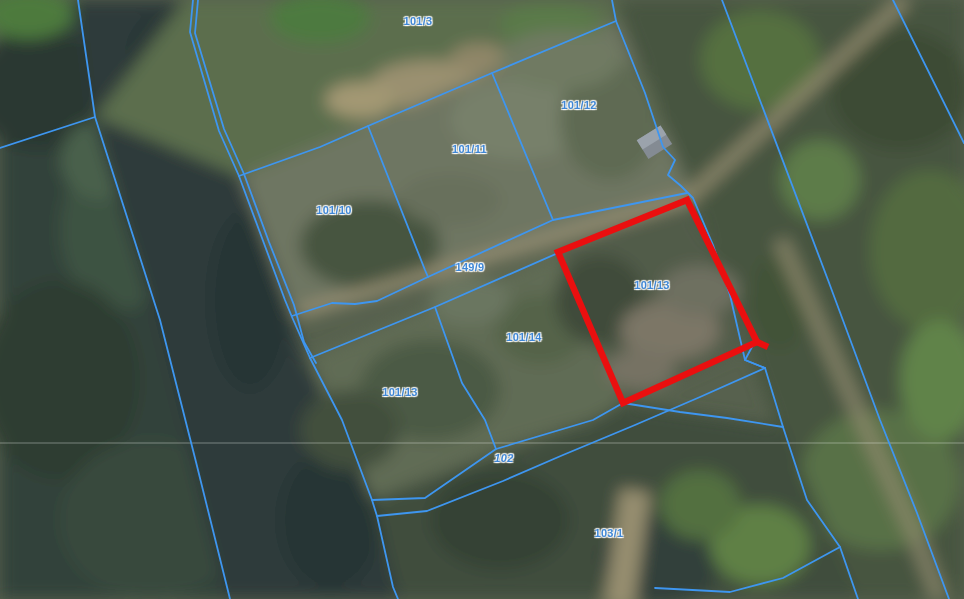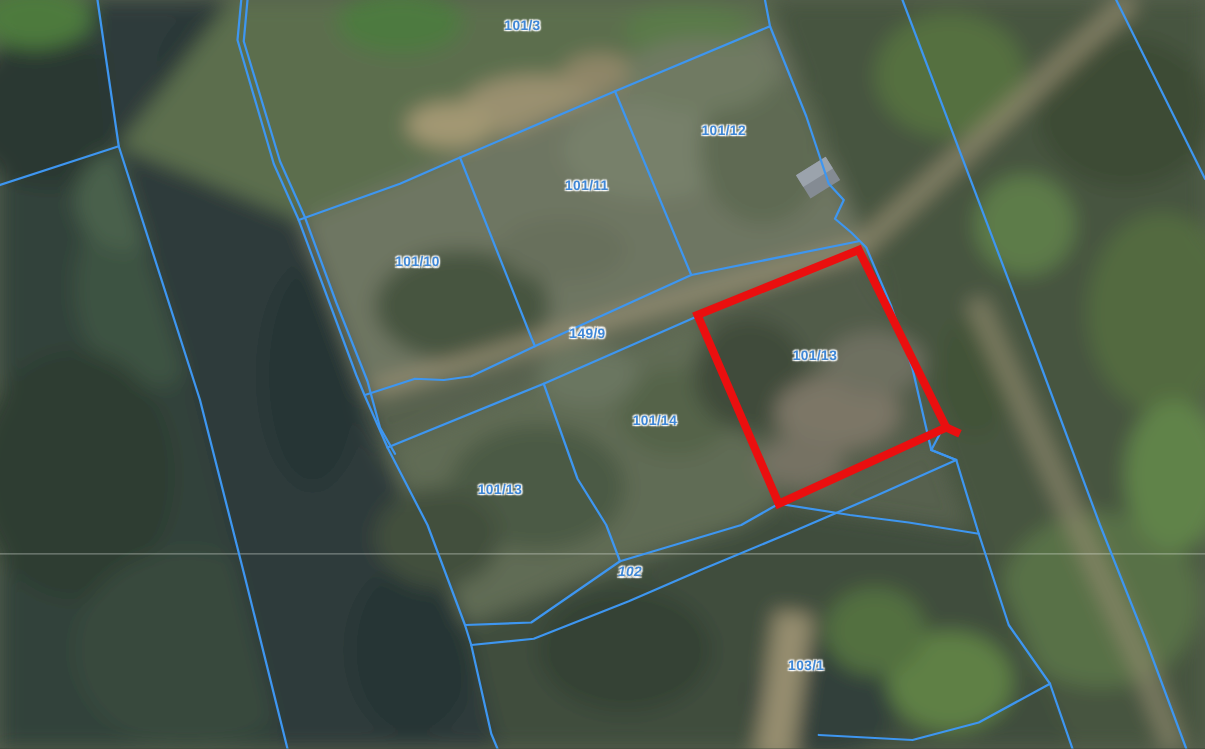--- a/index.html
+++ b/index.html
@@ -143,16 +143,16 @@
   <div class="layer" id="labels-layer">
       <div class="parcel-label" style="left: 418px; top: 21px;">101/3</div>
       <div class="parcel-label" style="left: 579px; top: 105px;">101/12</div>
       <div class="parcel-label" style="left: 459px; top: 149px; padding-left: 21px;">101/11</div>
       <div class="parcel-label" style="left: 334px; top: 210px; text-align: right;">101/10</div>
       <div class="parcel-label" style="left: 470px; top: 267px;">149/9</div>
       <div class="parcel-label" style="left: 652px; top: 285px;">101/13</div>
       <div class="parcel-label" style="left: 524px; top: 337px; text-align: center;">101/14</div>
       <div class="parcel-label" style="left: 400px; top: 392px;">101/13</div>
       <div class="parcel-label" style="left: 504px; top: 458px; font-style: italic;">102</div>
-      <div class="parcel-label" style="left: 609px; top: 533px; margin-left: 36px;">103/1</div>
+      <div class="parcel-label" style="left: 609px; top: 533px;">103/1</div>
     </div>
 
 </div>
 
 </body></html>

